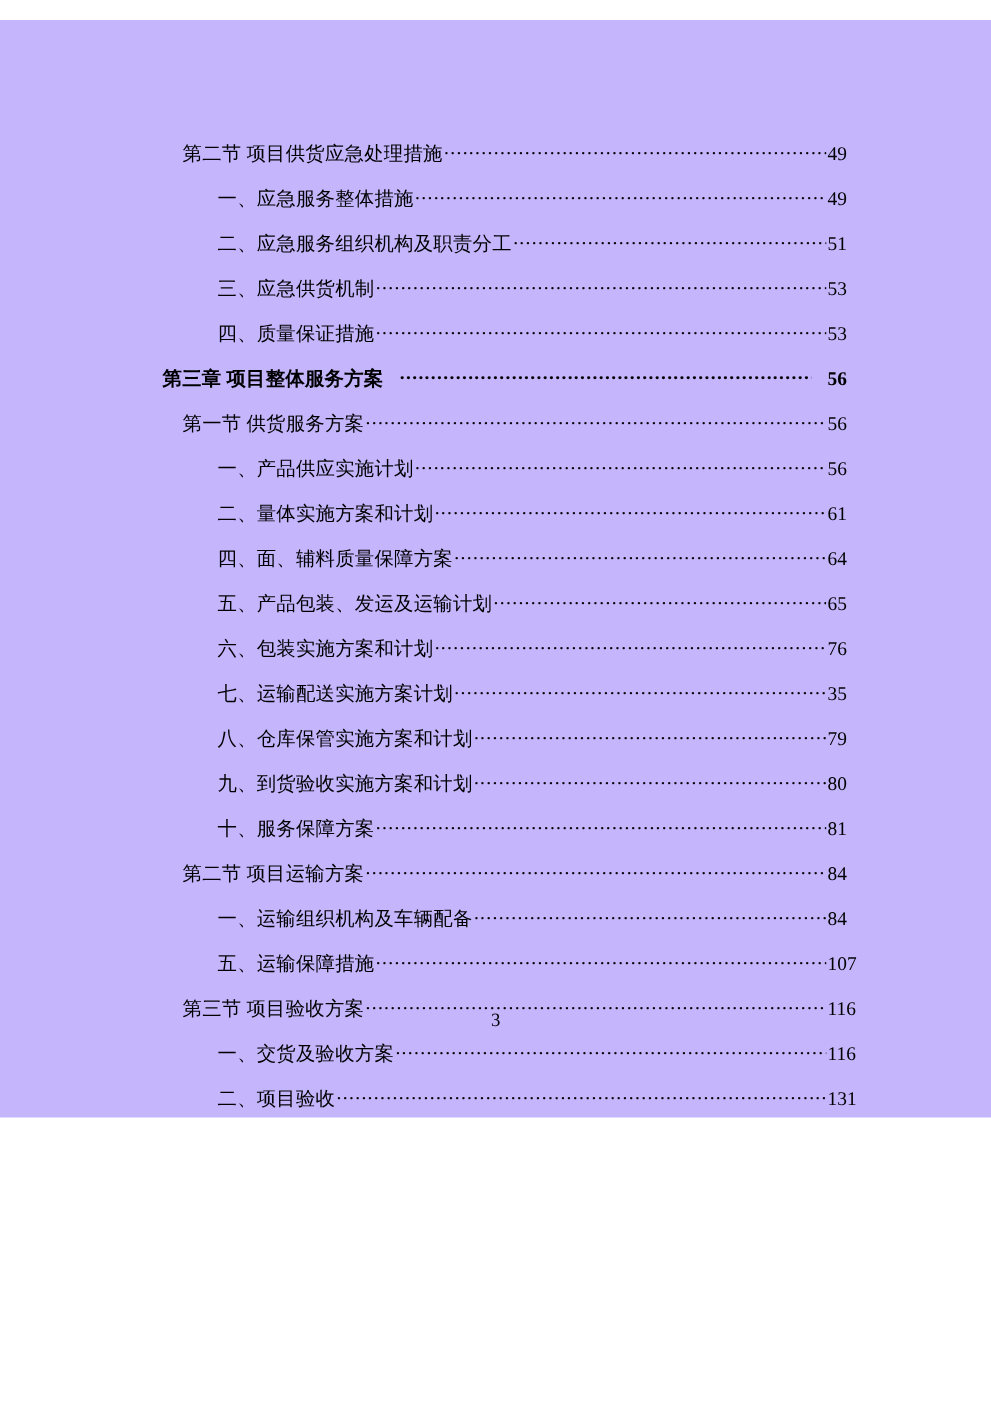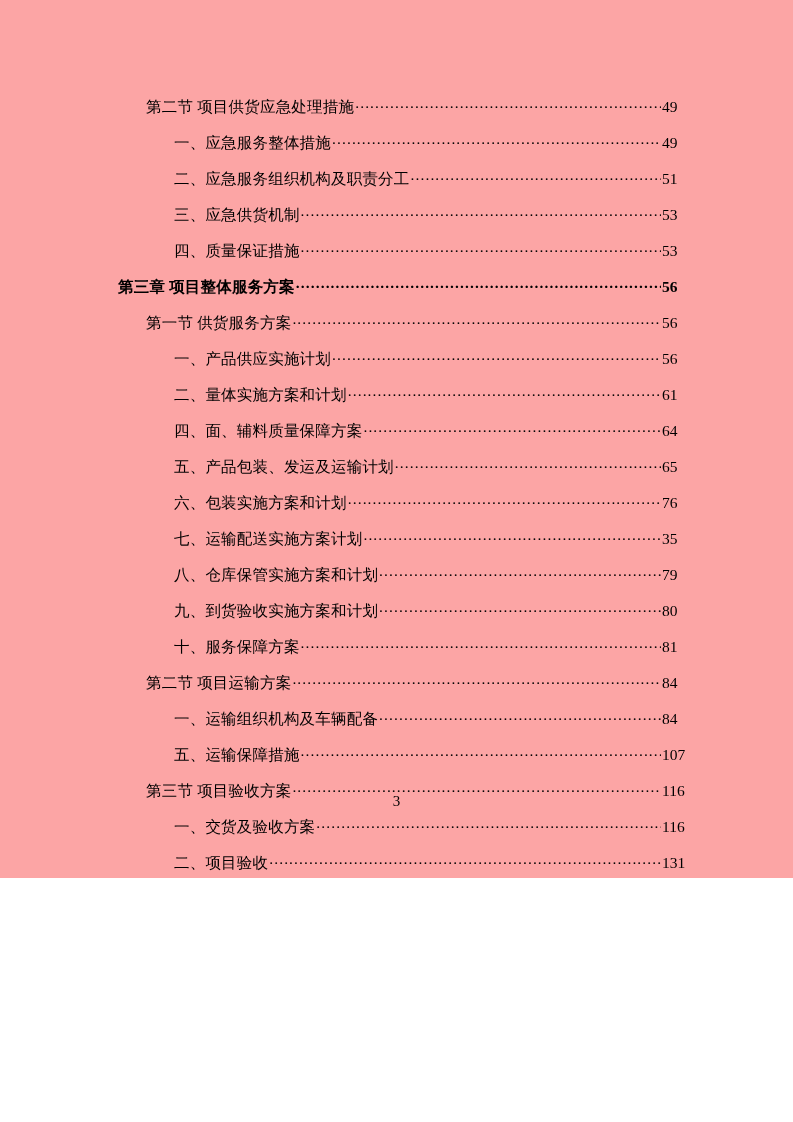--- a/index.html
+++ b/index.html
@@ -8,22 +8,22 @@
     background: #ffffff;
   }
   body {
     font-family: "Liberation Serif", "DejaVu Serif", serif;
     color: #000000;
   }
   .page {
     position: relative;
     width: 793px;
     height: 878px;
-    margin: 0 auto;
-    background: #fca5a5;
+    margin: 16px auto;
+    background: #c4b5fd;
     box-sizing: border-box;
     overflow: hidden;
   }
   .toc {
     position: absolute;
     top: 96px;
     left: 118px;
     width: 570px;
   }
   .toc-entry {
@@ -62,20 +62,21 @@
     white-space: nowrap;
   }
   .toc-entry .pageno {
     flex: 0 0 auto;
     text-align: left;
     min-width: 26px;
   }
   
   .lvl-chapter {
     font-weight: bold;
+    gap: 12px;
   }
   .lvl-chapter .indent { width: 0px; }
   .lvl-section .indent { width: 28px; }
   .lvl-item .indent { width: 56px; }
 
   .lvl-chapter .pageno,
   .lvl-chapter .leader::before { font-weight: bold; }
 
   .page-number {
     position: absolute;

